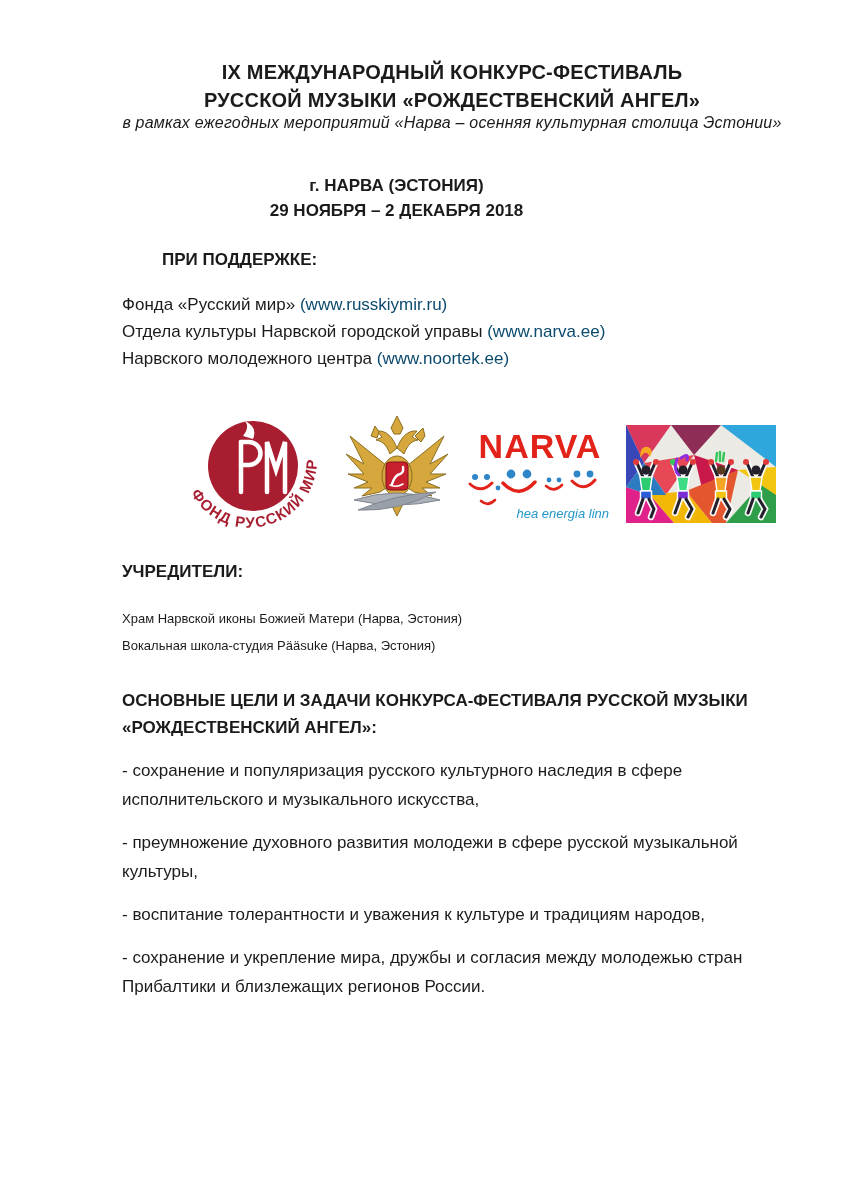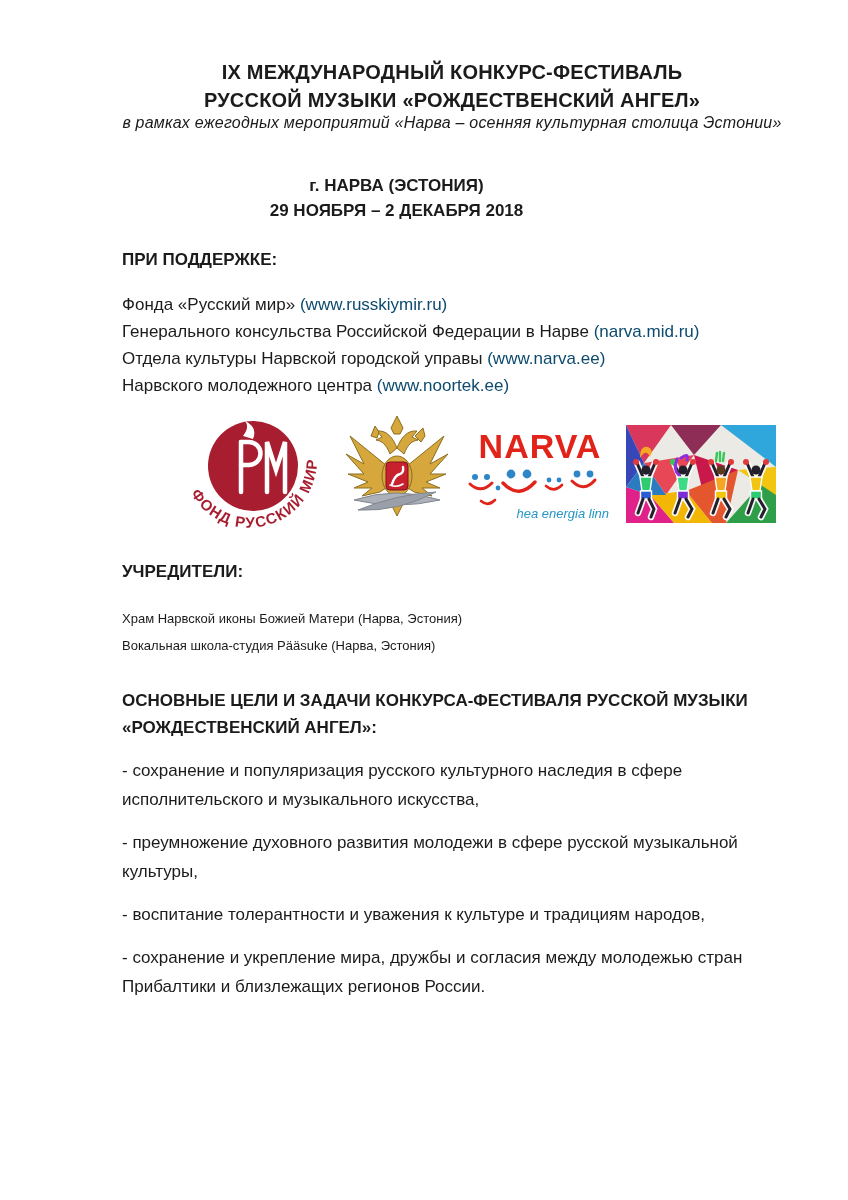--- a/index.html
+++ b/index.html
@@ -6,21 +6,21 @@
   .page {
     position: relative; width: 848px; height: 1200px; background: #fff;
     font-family: "Liberation Sans", sans-serif; color: #1b1b1b; overflow: hidden;
   }
   .title-block { position: absolute; top: 58px; left: 0; width: 848px; text-align: center; padding-left: 28px; }
   .title-line { font-size: 20px; font-weight: bold; line-height: 28px; letter-spacing: .2px; }
   .subtitle { font-size: 16px; font-style: italic; letter-spacing: .2px; }
   .loc-block { position: absolute; top: 173px; left: 0; width: 793px; text-align: center;
                font-weight: bold; font-size: 17px; line-height: 25px; }
   .section-heading { position: absolute; left: 122px; font-weight: bold; font-size: 17px; }
-  .support-heading { top: 250px; }
+  .support-heading { top: 250px; margin-left: 40px; }
   .support-list { position: absolute; top: 291px; left: 122px; font-size: 17px; line-height: 27px; }
   .muted { color: #0c4a6e; }
   .logos-row { position: absolute; top: 414px; left: 183px; width: 556px; height: 120px;
                display: flex; align-items: center; gap: 11px; }
   .founders-heading { top: 562px; }
   .founders-list { position: absolute; top: 605px; left: 122px; font-size: 13px; line-height: 27px; }
   .goals-heading { position: absolute; top: 687px; left: 122px; width: 640px;
                    font-size: 17px; font-weight: bold; line-height: 27px; }
   .goals-list { position: absolute; top: 756px; left: 122px; width: 636px;
                 font-size: 17px; line-height: 29px; }
@@ -40,21 +40,20 @@
 
   <div class="loc-block">
     <div>г. НАРВА (ЭСТОНИЯ)</div>
     <div>29 НОЯБРЯ – 2 ДЕКАБРЯ 2018</div>
   </div>
 
   <div class="section-heading support-heading">ПРИ ПОДДЕРЖКЕ:</div>
 
   <div class="support-list">
     <div><span>Фонда «Русский мир» </span><span class="muted">(www.russkiymir.ru)</span></div>
-    <div><span>Генерального консульства Российской Федерации в Нарве </span><span class="muted">(narva.mid.ru)</span></div>
     <div><span>Отдела культуры Нарвской городской управы </span><span class="muted">(www.narva.ee)</span></div>
     <div><span>Нарвского молодежного центра </span><span class="muted">(www.noortek.ee)</span></div>
   </div>
 
   <div class="logos-row">
 
     <svg class="logo" width="146" height="116" viewBox="0 0 146 116">
       <circle cx="70" cy="50" r="45" fill="#A81E30"></circle>
       <g stroke="#ffffff" stroke-width="4.5" fill="none" stroke-linecap="round">
         <path d="M58 26 V76"></path>

